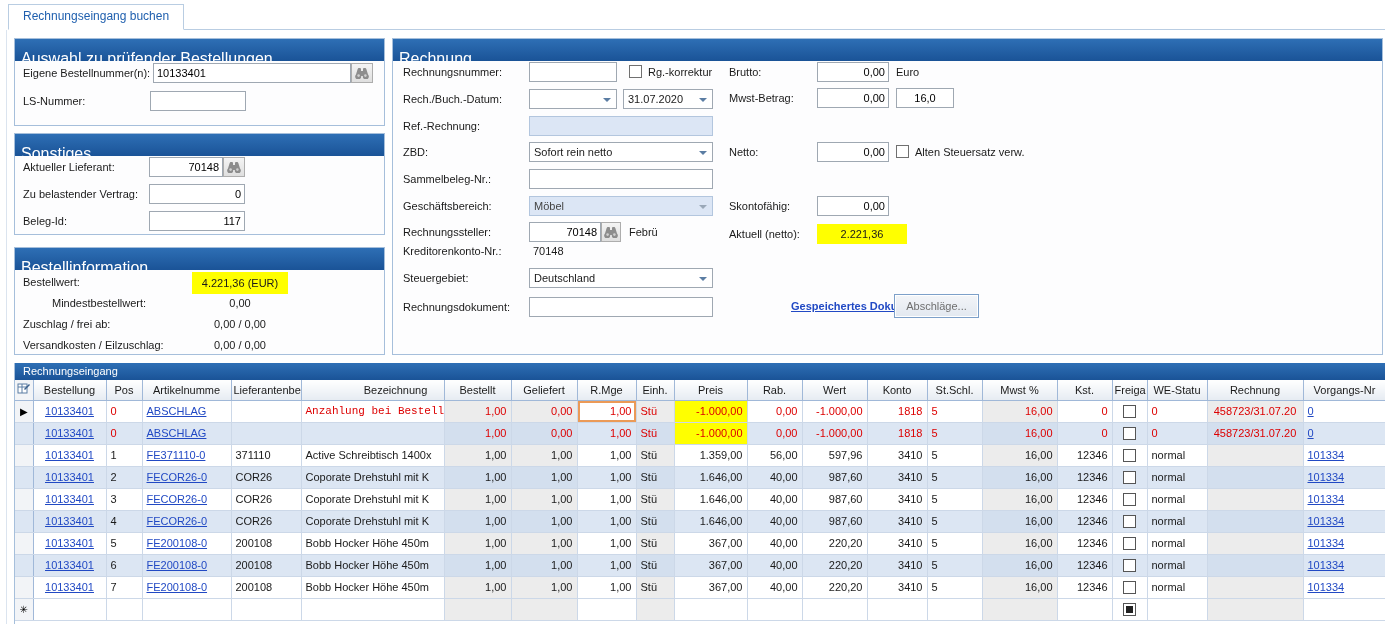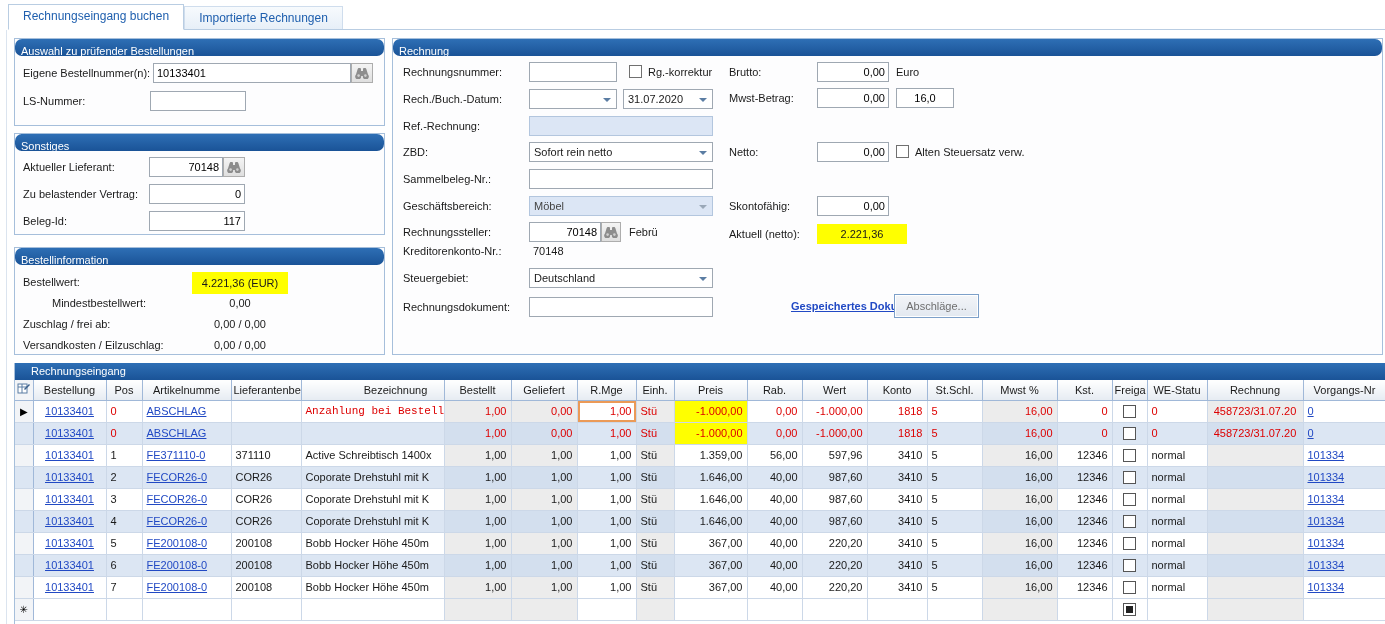--- a/index.html
+++ b/index.html
@@ -12,22 +12,22 @@
   .left-edge { position:absolute; left:6px; top:30px; bottom:0; width:1px; background:#dbe4ef; }
 
   
   .tabstrip { position:absolute; left:8px; top:4px; right:0; height:26px; border-bottom:1px solid #b9cde2; display:flex; align-items:flex-end; }
   .tab { padding:4px 14px 5px 14px; color:#1f5fae; font-size:12px; cursor:default; }
   .tab.active { background:#ffffff; border:1px solid #b9cde2; border-bottom:1px solid #ffffff; margin-bottom:-1px; height:26px; }
   .tab.inactive { background:linear-gradient(#f7fafd,#e7eff8); border:1px solid #cfdded; border-bottom:none; height:23px; }
 
   
   .groupbox { position:absolute; border:1px solid #a6bfdb; background:#fdfdfe; }
-  .grouphdr { height:17px; line-height:17px; padding:4px 6px; color:#fff; font-size:11px;
-              background:linear-gradient(#2e6fb5,#1a5397); white-space:nowrap; overflow:hidden;border-radius:7px; }
+  .grouphdr { height:17px; line-height:17px; padding:11px 6px; color:#fff; font-size:16px;
+              background:linear-gradient(#2e6fb5,#1a5397); white-space:nowrap; overflow:hidden; }
   .lbl { position:absolute; line-height:20px; white-space:nowrap; }
   .val { position:absolute; line-height:20px; white-space:nowrap; }
   .tbox { position:absolute; height:20px; border:1px solid #9fa8b2; background:#fff; font-family:"Liberation Sans",sans-serif;
           font-size:11px; padding:0 3px; color:#000; }
   .tbox.num { text-align:right; }
   .tbox.ro  { background:#dce6f5; border-color:#b3c6de; }
   .binoc { position:absolute; height:20px; width:22px; border:1px solid #adadad; background:linear-gradient(#f4f4f4,#dfdfdf);
            display:flex; align-items:center; justify-content:center; }
   .combo { position:absolute; height:20px; border:1px solid #9fa8b2; background:#fff; padding:0 18px 0 4px;
            line-height:18px; white-space:nowrap; overflow:hidden; }
@@ -35,21 +35,21 @@
   .combo .arr { position:absolute; right:5px; top:8px; width:0; height:0;
                 border-left:4px solid transparent; border-right:4px solid transparent; border-top:4px solid #5b7da3; }
   .cb { position:absolute; width:13px; height:13px; border:1px solid #707070; background:#fff; }
   .hl { background:#ffff00; padding:1px 10px; display:inline-block; }
   .linktext { color:#2149c4; text-decoration:underline; font-weight:bold; cursor:pointer; }
   .btn { position:absolute; height:24px; border:1px solid #7da0c9; background:linear-gradient(#f3f5f8,#e2e8f0);
          color:#6f6f6f; text-align:center; line-height:22px; font-size:11px; box-shadow:inset 0 0 0 1px #fff; }
 
   
   .tablewrap { position:absolute; left:14px; top:363px; width:1371px; height:261px; overflow:hidden; border-left:1px solid #a6bfdb; }
-  .tabletitle { height:17px; line-height:17px; padding:0 16px; color:#fff;
+  .tabletitle { height:17px; line-height:17px; padding:0 8px; color:#fff;
                 background:linear-gradient(#2e6fb5,#1a5397); }
   table.grid { border-collapse:collapse; table-layout:fixed; width:1371px; font-size:11px; }
   table.grid th { background:linear-gradient(#ffffff,#e6ebf2); border-right:1px solid #a0b8d8; border-bottom:1px solid #a0b8d8;
                   font-weight:normal; height:20px; padding:0 2px; text-align:center; white-space:nowrap; overflow:hidden; }
   table.grid td { border-right:1px solid #ccd8e8; border-bottom:1px solid #ccd8e8; height:22px; padding:0 4px;
                   white-space:nowrap; overflow:hidden; background:#fff; }
   table.grid tr.alt td { background:#dce6f3; }
   table.grid td.ro { background:#ececec; }
   table.grid tr.alt td.ro { background:#d3dfee; }
   table.grid td.rowsel, table.grid th.rowsel { background:#f2f4f7; border-right:1px solid #a0b8d8; text-align:center; padding:0; }
@@ -61,21 +61,20 @@
   .gridcb.ind::after { content:""; position:absolute; left:2px; top:2px; width:7px; height:7px; background:#222; }
   .tri { color:#000; font-size:10px; }
 </style>
 </head>
 <body>
 
 <div class="left-edge"></div>
 
 <div class="tabstrip">
   <div class="tab active">Rechnungseingang buchen</div>
-  <div class="tab inactive">Importierte Rechnungen</div>
 </div>
 
 <div class="groupbox" style="left:14px; top:38px; width:371px; height:88px;">
   <div class="grouphdr">Auswahl zu prüfender Bestellungen</div>
   <div class="lbl" style="left:8px; top:24px;">Eigene Bestellnummer(n):</div>
   <input class="tbox" style="left: 138px; top: 24px; width: 198px;" value="10133401">
   <div class="binoc" style="left:336px; top:24px;">
     <svg width="14" height="11" viewBox="0 0 14 11">
         <path fill="#8d8d8d" d="M1 6.5 2.6 1.2C2.8.5 3.4 0 4.1 0h.7c.7 0 1.2.5 1.2 1.2V3h2V1.2C8 .5 8.5 0 9.2 0h.7c.7 0 1.3.5 1.5 1.2L13 6.5A3 3 0 1 1 7.9 8H6.1A3 3 0 1 1 1 6.5z"></path>
         <circle cx="3.6" cy="7.6" r="1.3" fill="#cfcfcf"></circle>

